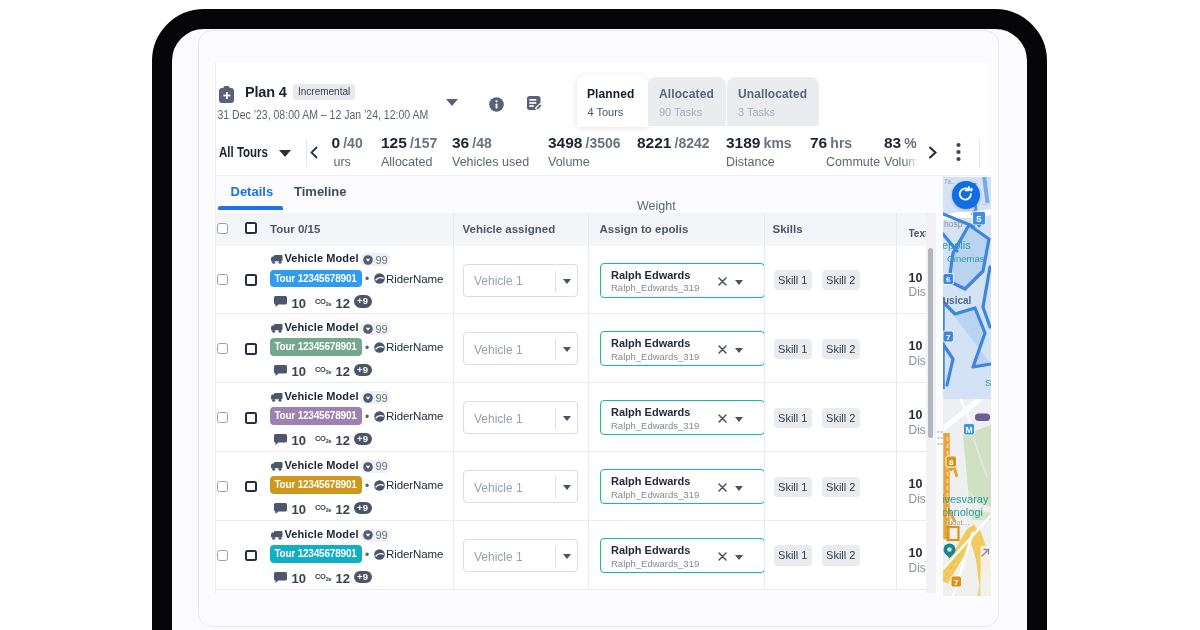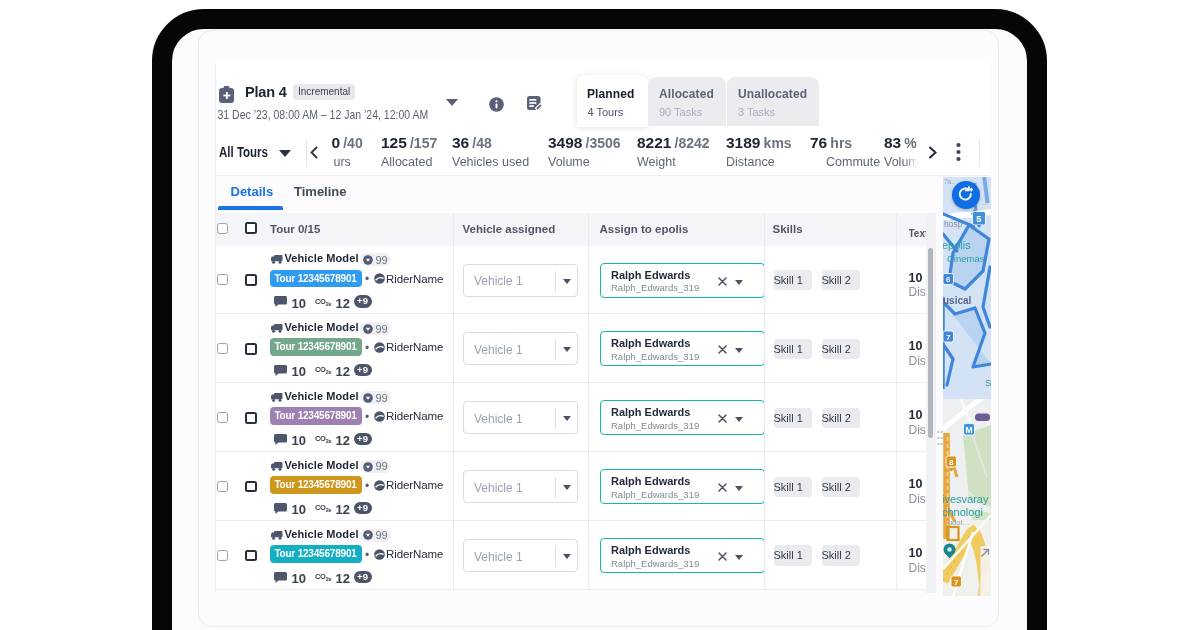--- a/index.html
+++ b/index.html
@@ -47,21 +47,21 @@
 .dot{font-size:12px;color:#5b6170}
 .rname{font-size:11.5px;font-weight:500;color:#252c3b;letter-spacing:-0.1px}
 .n10{font-size:13px;font-weight:600;color:#39414f}
 .co2{font-size:7.5px;font-weight:bold;color:#39414f;letter-spacing:-0.3px}
 .plus9{width:18px;height:12.5px;border-radius:6.5px;background:#4c5468;color:#fff;font-size:9.5px;font-weight:bold;text-align:center;line-height:12.5px}
 .vsel{width:115.5px;height:33px;border:1px solid #d9dce4;border-radius:4px;background:#fff}
 .vseltxt{left:10.5px;top:9.5px;font-size:12px;color:#9aa1ae}
 .rcard{width:165px;height:35px;border:1px solid #14b8a6;border-radius:4px;background:#fff}
 .rcn{left:10px;top:5px;font-size:11px;font-weight:bold;color:#232b3a}
 .rcs{left:10px;top:18.5px;font-size:9.5px;color:#838a97}
-.skill{height:20.5px;border-radius:4px;background:#e9ebef;color:#333b4b;font-size:11px;line-height:20.5px;width:38.5px}
+.skill{height:20.5px;border-radius:4px;background:#e9ebef;color:#333b4b;font-size:11px;line-height:20.5px;text-align:center;width:38.5px}
 .c5n{font-size:12.5px;font-weight:bold;color:#242b39;white-space:nowrap}
 .c5d{font-size:12px;color:#8a8f9b;white-space:nowrap}
 .clip5{left:908.5px;width:18px;overflow:hidden}
 
 .track{left:926px;top:213px;width:10px;height:380px;background:#f2f2f4}
 .thumb{left:928px;top:248px;width:4.5px;height:190px;background:#b2b6bf;border-radius:2.5px}
 </style>
 </head>
 <body>
 <div class="a frame"></div>
@@ -112,21 +112,21 @@
 <div id="stats">
     <div class="a stnum" style="left:331.5px">0 <span class="stsub">/40</span></div>
     <div class="a stlab" style="left:333.5px;">urs</div>
     <div class="a stnum" style="left:381px">125 <span class="stsub">/157</span></div>
     <div class="a stlab" style="left:381px;">Allocated</div>
     <div class="a stnum" style="left:452px">36 <span class="stsub">/48</span></div>
     <div class="a stlab" style="left:452px;">Vehicles used</div>
     <div class="a stnum" style="left:548px">3498 <span class="stsub">/3506</span></div>
     <div class="a stlab" style="left:548px;">Volume</div>
     <div class="a stnum" style="left:637px">8221 <span class="stsub">/8242</span></div>
-    <div class="a stlab" style="left:637px;">Weight</div>
+    <div class="a stlab" style="left:637px;margin-top:44px;">Weight</div>
     <div class="a stnum" style="left:726px">3189 <span class="stsub">kms</span></div>
     <div class="a stlab" style="left:726px;">Distance</div>
     <div class="a stnum" style="left:810px">76 <span class="stsub">hrs</span></div>
     <div class="a stlab" style="left:810px;margin-left:16px;">Commute</div>
     <div class="a stnum" style="left:884px">83 <span class="stsub">%</span></div>
     <div class="a stlab" style="left:884px;width:37px;overflow:hidden;-webkit-mask-image:linear-gradient(to right,#000 55%,transparent 92%);">Volume</div>
   </div>
 
 <svg class="a" style="left:927px;top:146px" width="11" height="13" viewBox="0 0 11 13">
     <path d="M3 1.5 L8.5 6.5 L3 11.5" stroke="#222a38" stroke-width="2" fill="none" stroke-linecap="round"></path>

